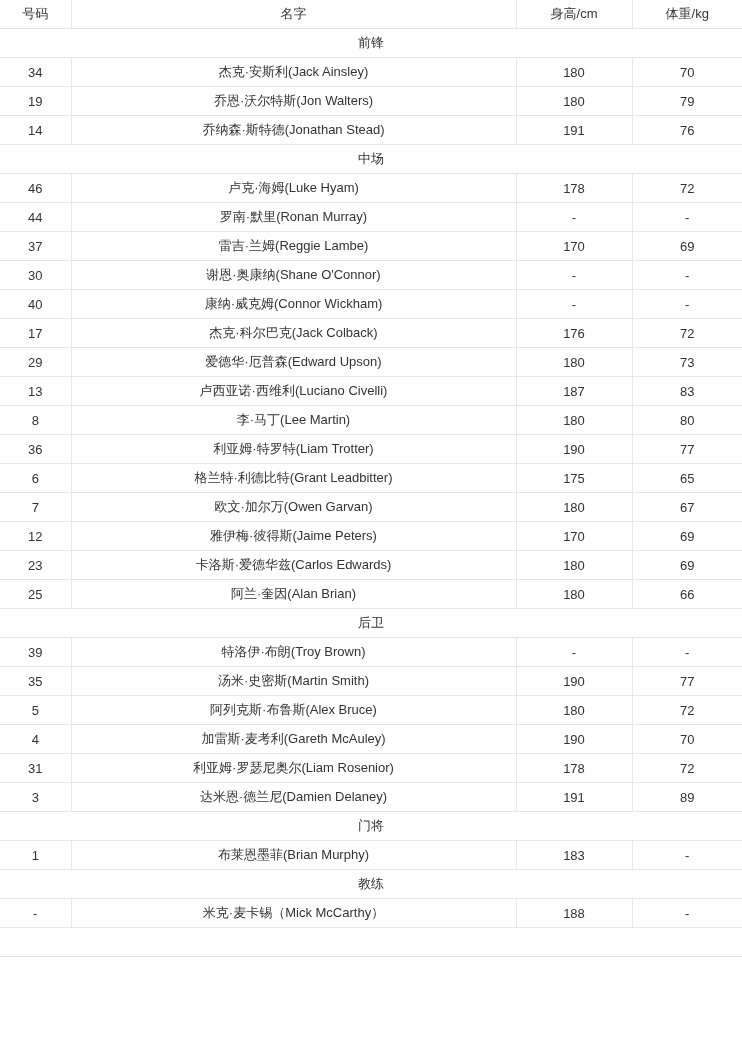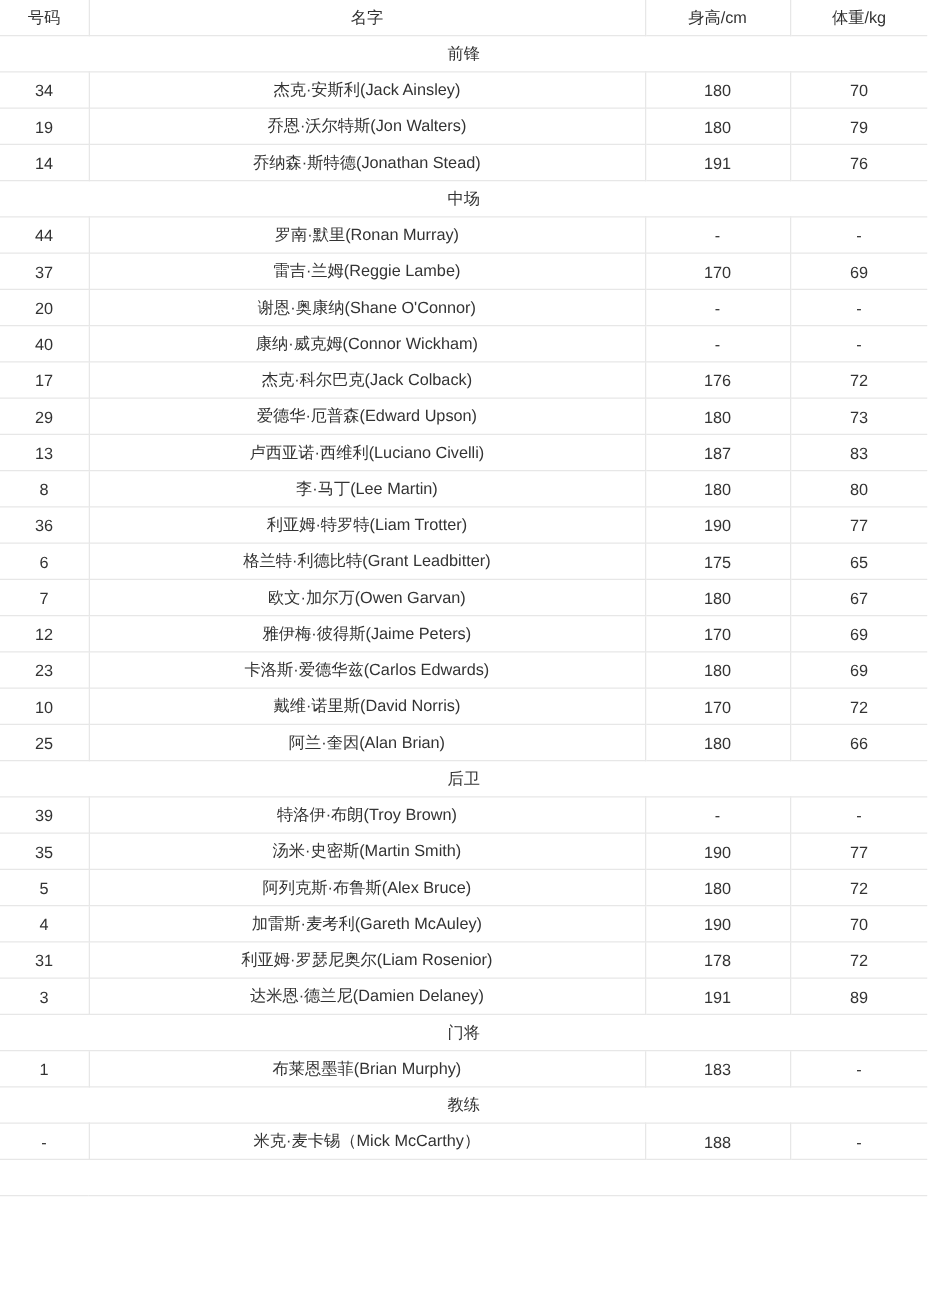--- a/index.html
+++ b/index.html
@@ -80,33 +80,39 @@
       <tr data-name="player-row">
         <td data-name="player-number">14</td>
         <td data-name="player-name">乔纳森·斯特德(Jonathan Stead)</td>
         <td data-name="player-height">191</td>
         <td data-name="player-weight">76</td>
       </tr>
       <tr data-name="section-row">
         <td colspan="4" class="section-cell" data-name="section-label">中场</td>
       </tr>
       <tr data-name="player-row">
+        <td data-name="player-number">46</td>
+        <td data-name="player-name">卢克·海姆(Luke Hyam)</td>
+        <td data-name="player-height">178</td>
+        <td data-name="player-weight">72</td>
+      </tr>
+      <tr data-name="player-row">
         <td data-name="player-number">44</td>
         <td data-name="player-name">罗南·默里(Ronan Murray)</td>
         <td data-name="player-height">-</td>
         <td data-name="player-weight">-</td>
       </tr>
       <tr data-name="player-row">
         <td data-name="player-number">37</td>
         <td data-name="player-name">雷吉·兰姆(Reggie Lambe)</td>
         <td data-name="player-height">170</td>
         <td data-name="player-weight">69</td>
       </tr>
       <tr data-name="player-row">
-        <td data-name="player-number">20</td>
+        <td data-name="player-number">30</td>
         <td data-name="player-name">谢恩·奥康纳(Shane O'Connor)</td>
         <td data-name="player-height">-</td>
         <td data-name="player-weight">-</td>
       </tr>
       <tr data-name="player-row">
         <td data-name="player-number">40</td>
         <td data-name="player-name">康纳·威克姆(Connor Wickham)</td>
         <td data-name="player-height">-</td>
         <td data-name="player-weight">-</td>
       </tr>
@@ -156,26 +162,20 @@
         <td data-name="player-number">12</td>
         <td data-name="player-name">雅伊梅·彼得斯(Jaime Peters)</td>
         <td data-name="player-height">170</td>
         <td data-name="player-weight">69</td>
       </tr>
       <tr data-name="player-row">
         <td data-name="player-number">23</td>
         <td data-name="player-name">卡洛斯·爱德华兹(Carlos Edwards)</td>
         <td data-name="player-height">180</td>
         <td data-name="player-weight">69</td>
-      </tr>
-      <tr data-name="player-row">
-        <td data-name="player-number">10</td>
-        <td data-name="player-name">戴维·诺里斯(David Norris)</td>
-        <td data-name="player-height">170</td>
-        <td data-name="player-weight">72</td>
       </tr>
       <tr data-name="player-row">
         <td data-name="player-number">25</td>
         <td data-name="player-name">阿兰·奎因(Alan Brian)</td>
         <td data-name="player-height">180</td>
         <td data-name="player-weight">66</td>
       </tr>
       <tr data-name="section-row">
         <td colspan="4" class="section-cell" data-name="section-label">后卫</td>
       </tr>

